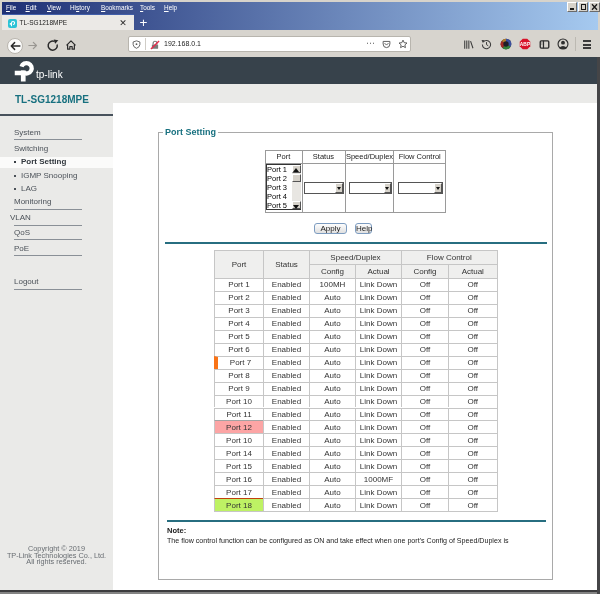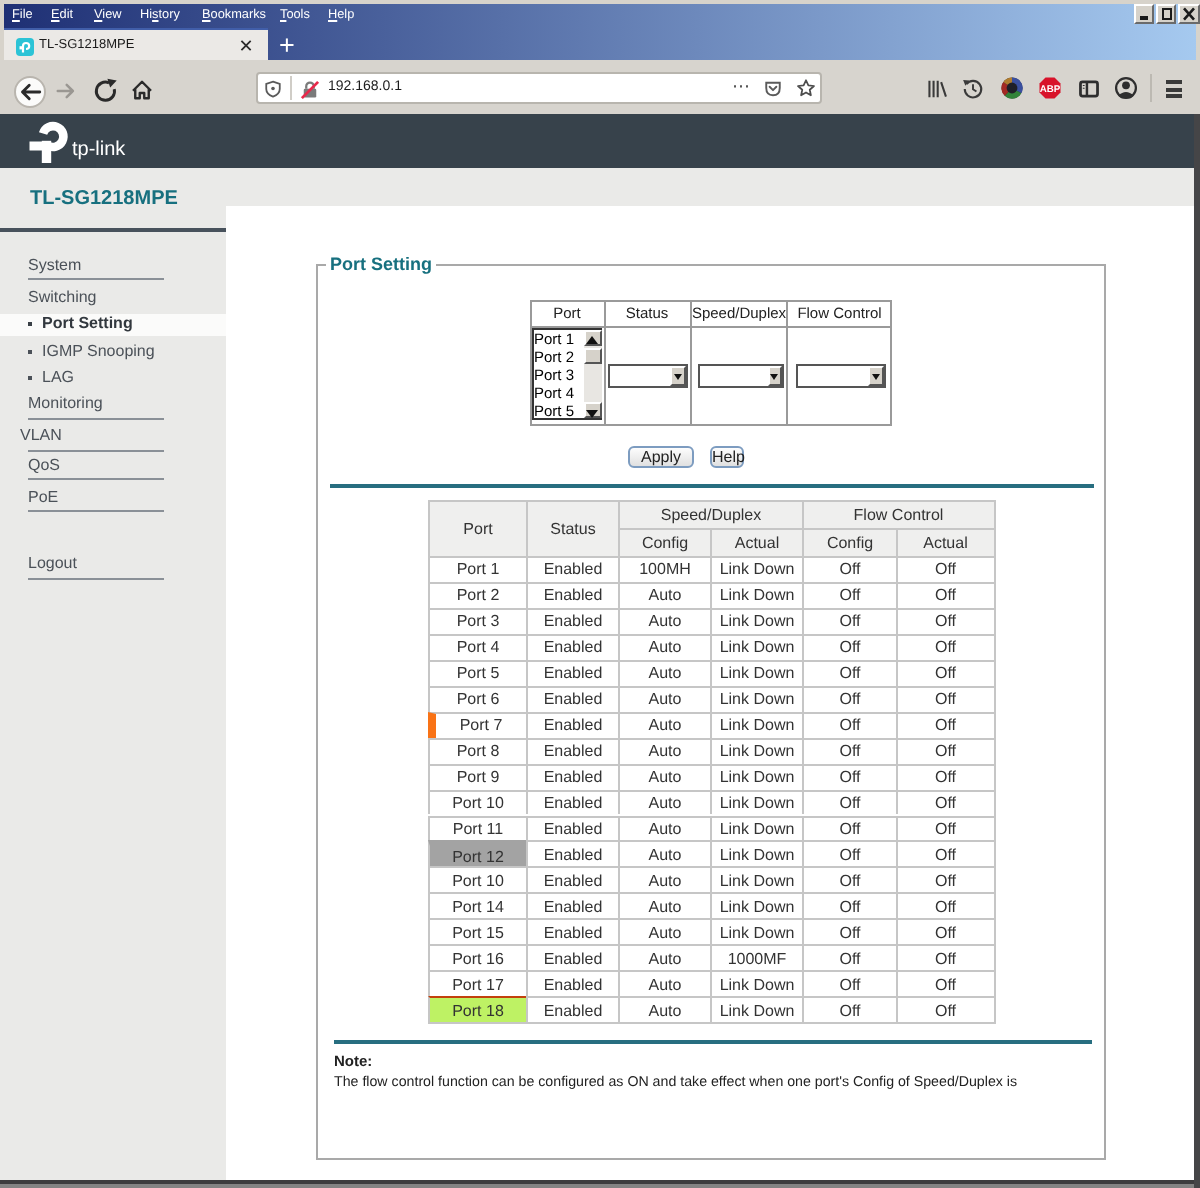--- a/index.html
+++ b/index.html
@@ -163,20 +163,21 @@
 <div class="abs" style="left:14px;top:208.5px;width:68px;height:1px;background:#8a9097"></div>
 <div class="abs" style="left:10px;top:213.4px;font-size:8px;color:#4b5158">VLAN</div>
 <div class="abs" style="left:14px;top:224.5px;width:68px;height:1px;background:#8a9097"></div>
 <div class="abs" style="left:14px;top:227.8px;font-size:8px;color:#4b5158">QoS</div>
 <div class="abs" style="left:14px;top:239px;width:68px;height:1px;background:#8a9097"></div>
 <div class="abs" style="left:14px;top:243.8px;font-size:8px;color:#4b5158">PoE</div>
 <div class="abs" style="left:14px;top:254.5px;width:68px;height:1px;background:#8a9097"></div>
 <div class="abs" style="left:14px;top:277.4px;font-size:8px;color:#4b5158">Logout</div>
 <div class="abs" style="left:14px;top:288.5px;width:68px;height:1px;background:#8a9097"></div>
 
+<div class="abs" style="left:0;top:546px;width:113px;text-align:center;font-size:7.3px;line-height:6.5px;color:#686d72">Copyright © 2019<br>TP-Link Technologies Co., Ltd.<br>All rights reserved.</div>
 
 <div class="abs" style="left:158px;top:131.5px;width:395px;height:448.5px;border:1px solid #a9a9a9"></div>
 <div class="abs" style="left:163px;top:126.5px;background:#fff;padding:0 2px;font-size:9px;font-weight:bold;color:#17707f">Port Setting</div>
 
 <div class="abs" style="left:264.7px;top:149.7px;width:181.3px;height:63.3px;border:1px solid #9a9a9a"></div>
 <div class="abs" style="left:264.7px;top:163px;width:181.3px;height:1px;background:#9a9a9a"></div>
 <div class="abs" style="left:301.7px;top:149.7px;width:1px;height:63.3px;background:#9a9a9a"></div>
 <div class="abs" style="left:345px;top:149.7px;width:1px;height:63.3px;background:#9a9a9a"></div>
 <div class="abs" style="left:393.3px;top:149.7px;width:1px;height:63.3px;background:#9a9a9a"></div>
 <div class="abs" style="left:265px;top:151.5px;width:37px;text-align:center;font-size:7.5px;color:#222">Port</div>
@@ -277,21 +278,21 @@
 <div class="abs" style="left:309px;top:394.53px;width:46px;height:12.97px;border-left:1px solid #c6c6c6;border-top:1px solid #c6c6c6;background:#fff;font-size:8px;color:#333;display:flex;align-items:center;justify-content:center">Auto</div>
 <div class="abs" style="left:355px;top:394.53px;width:46px;height:12.97px;border-left:1px solid #c6c6c6;border-top:1px solid #c6c6c6;background:#fff;font-size:8px;color:#333;display:flex;align-items:center;justify-content:center">Link Down</div>
 <div class="abs" style="left:401px;top:394.53px;width:47px;height:12.97px;border-left:1px solid #c6c6c6;border-top:1px solid #c6c6c6;background:#fff;font-size:8px;color:#333;display:flex;align-items:center;justify-content:center">Off</div>
 <div class="abs" style="left:448px;top:394.53px;width:48.5px;height:12.97px;border-left:1px solid #c6c6c6;border-top:1px solid #c6c6c6;background:#fff;font-size:8px;color:#333;display:flex;align-items:center;justify-content:center">Off</div>
 <div class="abs" style="left:214px;top:407.5px;width:49px;height:12.97px;border-left:1px solid #c6c6c6;border-top:1px solid #c6c6c6;background:#fff;font-size:8px;color:#333;display:flex;align-items:center;justify-content:center">Port 11</div>
 <div class="abs" style="left:263px;top:407.5px;width:46px;height:12.97px;border-left:1px solid #c6c6c6;border-top:1px solid #c6c6c6;background:#fff;font-size:8px;color:#333;display:flex;align-items:center;justify-content:center">Enabled</div>
 <div class="abs" style="left:309px;top:407.5px;width:46px;height:12.97px;border-left:1px solid #c6c6c6;border-top:1px solid #c6c6c6;background:#fff;font-size:8px;color:#333;display:flex;align-items:center;justify-content:center">Auto</div>
 <div class="abs" style="left:355px;top:407.5px;width:46px;height:12.97px;border-left:1px solid #c6c6c6;border-top:1px solid #c6c6c6;background:#fff;font-size:8px;color:#333;display:flex;align-items:center;justify-content:center">Link Down</div>
 <div class="abs" style="left:401px;top:407.5px;width:47px;height:12.97px;border-left:1px solid #c6c6c6;border-top:1px solid #c6c6c6;background:#fff;font-size:8px;color:#333;display:flex;align-items:center;justify-content:center">Off</div>
 <div class="abs" style="left:448px;top:407.5px;width:48.5px;height:12.97px;border-left:1px solid #c6c6c6;border-top:1px solid #c6c6c6;background:#fff;font-size:8px;color:#333;display:flex;align-items:center;justify-content:center">Off</div>
-<div class="abs" style="left:214px;top:420.47px;width:49px;height:12.97px;border-left:1px solid #c6c6c6;border-top:3px solid #a3a3a3;background:#a3a3a3;font-size:8px;color:#333;display:flex;align-items:center;justify-content:center">Port 12</div>
+<div class="abs" style="left:214px;top:420.47px;width:49px;height:12.97px;border-left:1px solid #c6c6c6;border-top:1px solid #a3a3a3;background:#fca5a5;font-size:8px;color:#333;display:flex;align-items:center;justify-content:center">Port 12</div>
 <div class="abs" style="left:263px;top:420.47px;width:46px;height:12.97px;border-left:1px solid #c6c6c6;border-top:1px solid #c6c6c6;background:#fff;font-size:8px;color:#333;display:flex;align-items:center;justify-content:center">Enabled</div>
 <div class="abs" style="left:309px;top:420.47px;width:46px;height:12.97px;border-left:1px solid #c6c6c6;border-top:1px solid #c6c6c6;background:#fff;font-size:8px;color:#333;display:flex;align-items:center;justify-content:center">Auto</div>
 <div class="abs" style="left:355px;top:420.47px;width:46px;height:12.97px;border-left:1px solid #c6c6c6;border-top:1px solid #c6c6c6;background:#fff;font-size:8px;color:#333;display:flex;align-items:center;justify-content:center">Link Down</div>
 <div class="abs" style="left:401px;top:420.47px;width:47px;height:12.97px;border-left:1px solid #c6c6c6;border-top:1px solid #c6c6c6;background:#fff;font-size:8px;color:#333;display:flex;align-items:center;justify-content:center">Off</div>
 <div class="abs" style="left:448px;top:420.47px;width:48.5px;height:12.97px;border-left:1px solid #c6c6c6;border-top:1px solid #c6c6c6;background:#fff;font-size:8px;color:#333;display:flex;align-items:center;justify-content:center">Off</div>
 <div class="abs" style="left:214px;top:433.44px;width:49px;height:12.97px;border-left:1px solid #c6c6c6;border-top:1px solid #c6c6c6;background:#fff;font-size:8px;color:#333;display:flex;align-items:center;justify-content:center">Port 10</div>
 <div class="abs" style="left:263px;top:433.44px;width:46px;height:12.97px;border-left:1px solid #c6c6c6;border-top:1px solid #c6c6c6;background:#fff;font-size:8px;color:#333;display:flex;align-items:center;justify-content:center">Enabled</div>
 <div class="abs" style="left:309px;top:433.44px;width:46px;height:12.97px;border-left:1px solid #c6c6c6;border-top:1px solid #c6c6c6;background:#fff;font-size:8px;color:#333;display:flex;align-items:center;justify-content:center">Auto</div>
 <div class="abs" style="left:355px;top:433.44px;width:46px;height:12.97px;border-left:1px solid #c6c6c6;border-top:1px solid #c6c6c6;background:#fff;font-size:8px;color:#333;display:flex;align-items:center;justify-content:center">Link Down</div>
 <div class="abs" style="left:401px;top:433.44px;width:47px;height:12.97px;border-left:1px solid #c6c6c6;border-top:1px solid #c6c6c6;background:#fff;font-size:8px;color:#333;display:flex;align-items:center;justify-content:center">Off</div>

